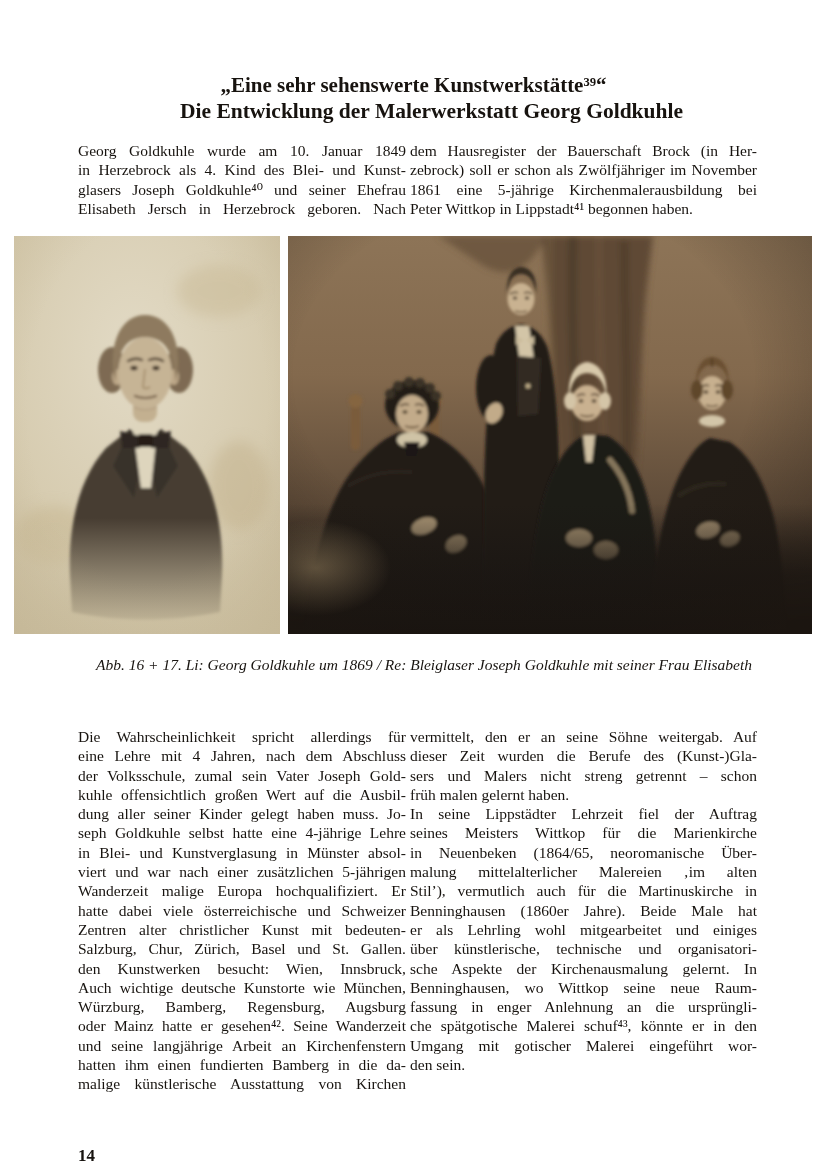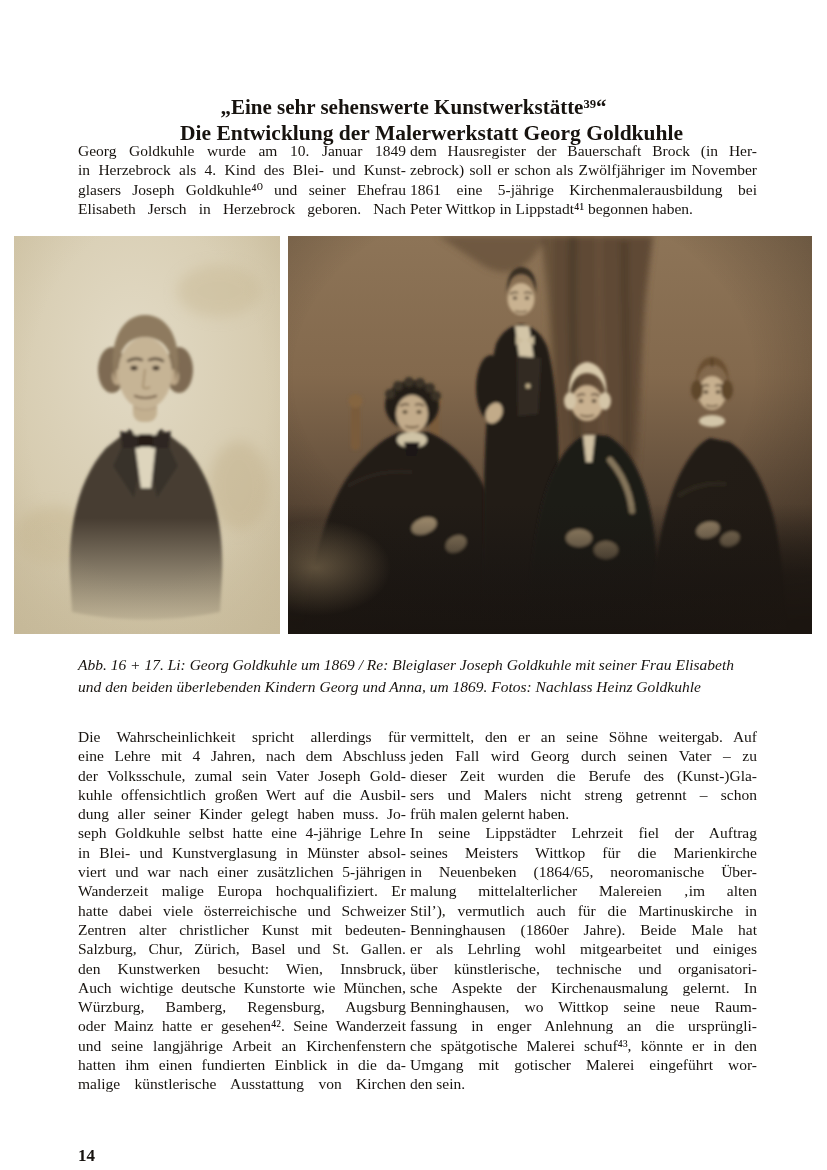--- a/index.html
+++ b/index.html
@@ -2,41 +2,41 @@
 <html lang="de"><head>
 <meta charset="utf-8">
 <style>
   html,body{margin:0;padding:0;background:#e8e8e8;}
   .page{
     position:relative;width:827px;height:1170px;margin:0 auto;
     background:#ffffff;color:#17130f;
     font-family:"Liberation Serif","DejaVu Serif",serif;
     overflow:hidden;
   }
-  .title{position:absolute;top:72px;left:0;width:827px;text-align:center;font-weight:bold;margin-top:22px;}
+  .title{position:absolute;top:72px;left:0;width:827px;text-align:center;font-weight:bold;}
   .t1{font-size:21px;line-height:26px;}
   .t2{font-size:21.5px;line-height:27px;padding-left:36px;}
   .cols{position:absolute;left:78px;width:690px;display:grid;grid-template-columns:328px 347px;column-gap:4px;}
   .intro{top:141px;}
   .bodytext{top:727px;}
   .tline{
     font-size:15.5px;line-height:19.3px;height:19.3px;
     text-align:justify;white-space:nowrap;overflow:visible;
   }
   .tline.just{text-align-last:justify;-moz-text-align-last:justify;}
   .photos{position:absolute;top:236px;left:0;width:827px;height:398px;}
   .photo{position:absolute;top:0;margin:0;padding:0;}
   .photo-left{left:14px;width:266px;height:398px;}
   .photo-right{left:288px;width:524px;height:398px;}
   .photo svg{display:block;}
   .caption{
     position:absolute;top:654px;left:78px;width:692px;margin:0;
     font-style:italic;font-size:15.5px;line-height:21.5px;color:#17130f;
   }
-  .capline{display:block;}
+  .capline{display:block;text-align:center;}
   .pagenum{position:absolute;top:1146px;left:78px;font-size:17px;font-weight:bold;}
 </style>
 </head>
 <body>
 
 <div class="page">
 
   <header class="title">
     <div class="t1">„Eine sehr sehenswerte Kunstwerkstätte³⁹“</div>
     <div class="t2">Die Entwicklung der Malerwerkstatt Georg Goldkuhle</div>
@@ -236,21 +236,20 @@
         <rect x="0" y="268" width="524" height="130" fill="url(#rp-bottom)"></rect>
         <ellipse cx="28" cy="332" rx="75" ry="48" fill="url(#rp-smudge)"></ellipse>
         <rect width="524" height="398" fill="url(#rp-vig)"></rect>
       </svg>
     </figure>
 
   </section>
 
   <p class="caption">
     <span class="capline">Abb. 16 + 17. Li: Georg Goldkuhle um 1869 / Re: Bleiglaser Joseph Goldkuhle mit seiner Frau Elisabeth</span>
-    <span class="capline">und den beiden überlebenden Kindern Georg und Anna, um 1869. Fotos: Nachlass Heinz Goldkuhle</span>
   </p>
 
   <section class="cols bodytext">
     <div class="col">
         <div class="tline just">Die Wahrscheinlichkeit spricht allerdings für</div>
         <div class="tline just">eine Lehre mit 4 Jahren, nach dem Abschluss</div>
         <div class="tline just">der Volksschule, zumal sein Vater Joseph Gold-</div>
         <div class="tline just">kuhle offensichtlich großen Wert auf die Ausbil-</div>
         <div class="tline just">dung aller seiner Kinder gelegt haben muss. Jo-</div>
         <div class="tline just">seph Goldkuhle selbst hatte eine 4-jährige Lehre</div>
@@ -258,26 +257,25 @@
         <div class="tline just">viert und war nach einer zusätzlichen 5-jährigen</div>
         <div class="tline just">Wanderzeit malige Europa hochqualifiziert. Er</div>
         <div class="tline just">hatte dabei viele österreichische und Schweizer</div>
         <div class="tline just">Zentren alter christlicher Kunst mit bedeuten-</div>
         <div class="tline just">Salzburg, Chur, Zürich, Basel und St. Gallen.</div>
         <div class="tline just">den Kunstwerken besucht: Wien, Innsbruck,</div>
         <div class="tline just">Auch wichtige deutsche Kunstorte wie München,</div>
         <div class="tline just">Würzburg, Bamberg, Regensburg, Augsburg</div>
         <div class="tline just">oder Mainz hatte er gesehen⁴². Seine Wanderzeit</div>
         <div class="tline just">und seine langjährige Arbeit an Kirchenfenstern</div>
-        <div class="tline just">hatten ihm einen fundierten Einblick in die da-</div>
+        <div class="tline just">hatten ihm einen fundierten Bamberg in die da-</div>
         <div class="tline just">malige künstlerische Ausstattung von Kirchen</div>
       </div>
     <div class="col">
         <div class="tline just">vermittelt, den er an seine Söhne weitergab. Auf</div>
-        <div class="tline just">jeden Fall wird Georg durch seinen Vater – zu</div>
         <div class="tline just">dieser Zeit wurden die Berufe des (Kunst-)Gla-</div>
         <div class="tline just">sers und Malers nicht streng getrennt – schon</div>
         <div class="tline">früh malen gelernt haben.</div>
         <div class="tline just">In seine Lippstädter Lehrzeit fiel der Auftrag</div>
         <div class="tline just">seines Meisters Wittkop für die Marienkirche</div>
         <div class="tline just">in Neuenbeken (1864/65, neoromanische Über-</div>
         <div class="tline just">malung mittelalterlicher Malereien ‚im alten</div>
         <div class="tline just">Stil’), vermutlich auch für die Martinuskirche in</div>
         <div class="tline just">Benninghausen (1860er Jahre). Beide Male hat</div>
         <div class="tline just">er als Lehrling wohl mitgearbeitet und einiges</div>

